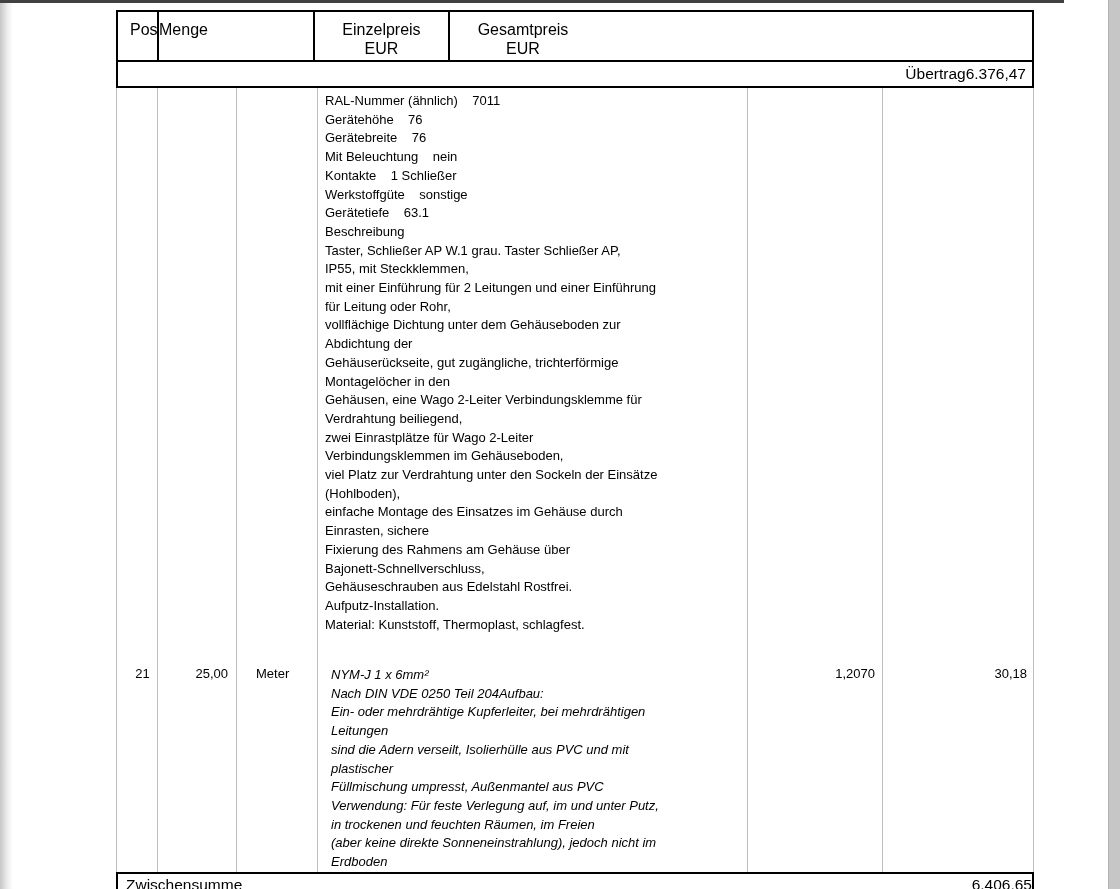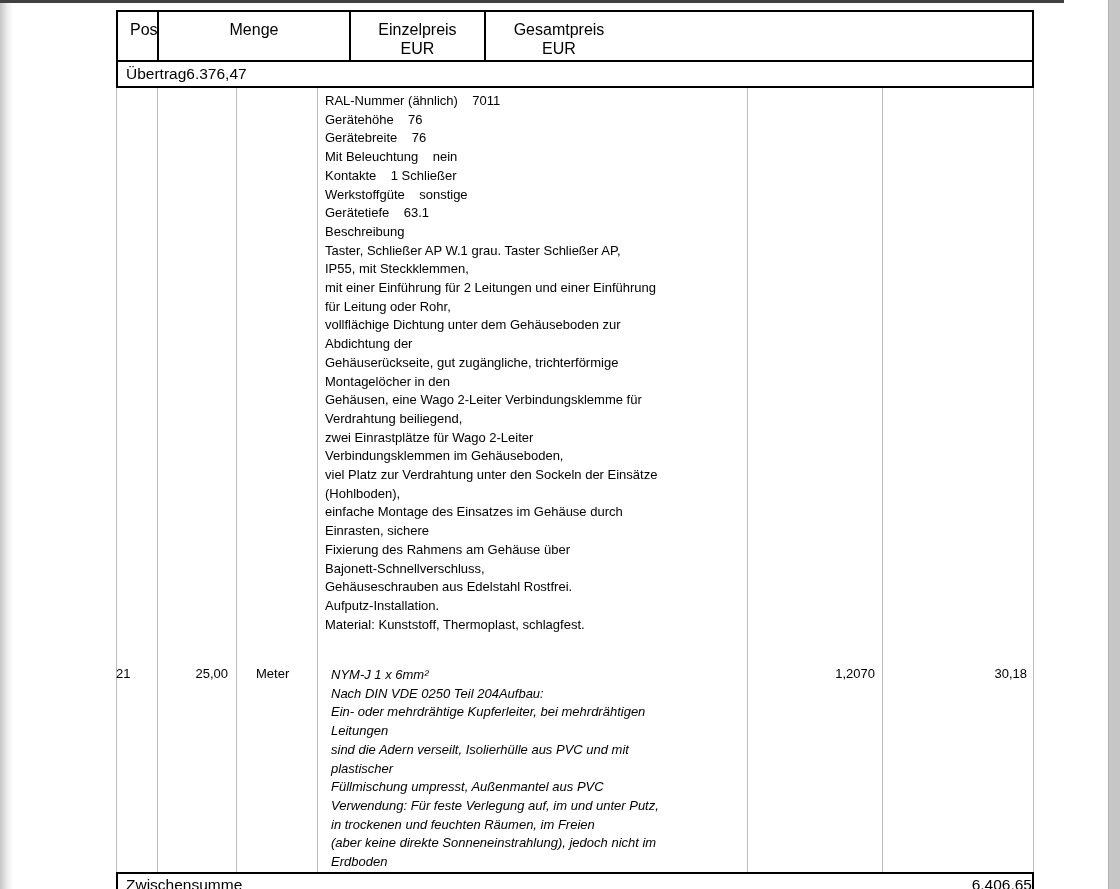--- a/index.html
+++ b/index.html
@@ -22,44 +22,44 @@
 
   .doc-table { position:absolute; left:116px; top:10px; width:918px; }
 
   .thead {
     display:flex; height:52px; box-sizing:border-box;
     border:2px solid #000; font-size:16px;
   }
   .th { box-sizing:border-box; padding-top:8px; line-height:19px; }
   .th + .th { border-left:2px solid #000; }
   .th-pos     { width:39px;  padding-left:12px; }
-  .th-menge   { width:192px; text-align:center; }
+  .th-menge   { width:156px; }
   .th-text    { width:430px; padding-left:8px; }
   .th-einzel  { width:135px; text-align:center; }
   .th-gesamt  { width:148px; text-align:center; }
 
   .uebertrag-row {
-    display:flex; justify-content:flex-start; align-items:flex-start;
+    display:flex; justify-content:flex-end; align-items:flex-start;
     box-sizing:border-box; height:26px;
     border:2px solid #000; border-top:none;
     padding:3px 6px 0 8px; font-size:15.5px;
   }
 
   .tbody { position:relative; height:784px; font-size:13px; }
   .vline { position:absolute; top:0; bottom:0; width:1px; background:#bdbdbd; }
   .vl-0 { left:0; }    .vl-1 { left:41px; }  .vl-2 { left:120px; }
   .vl-3 { left:201px; } .vl-4 { left:631px; } .vl-5 { left:766px; }
   .vl-6 { left:917px; }
 
   .multiline { line-height:18.7px; white-space:pre; }
 
   .cont-text { position:absolute; left:209px; top:4px; }
 
   .r21      { position:absolute; top:578px; }
-  .r21-pos  { left:0; width:41px; }
+  .r21-pos  { left:6px; width:41px; text-align:center; }
   .r21-qty  { left:41px; width:79px; text-align:right; padding-right:8px; box-sizing:border-box; }
   .r21-unit { left:128px;margin-left:12px; }
   .r21-text { left:215px;font-style:italic; }
   .r21-ep   { left:631px; width:135px; text-align:right; padding-right:7px; box-sizing:border-box; }
   .r21-gp   { left:766px; width:151px; text-align:right; padding-right:6px; box-sizing:border-box; }
 
   .zwischensumme-row {
     display:flex; justify-content:space-between; align-items:flex-start;
     box-sizing:border-box; height:17px;
     border:2px solid #000; border-bottom:none;

